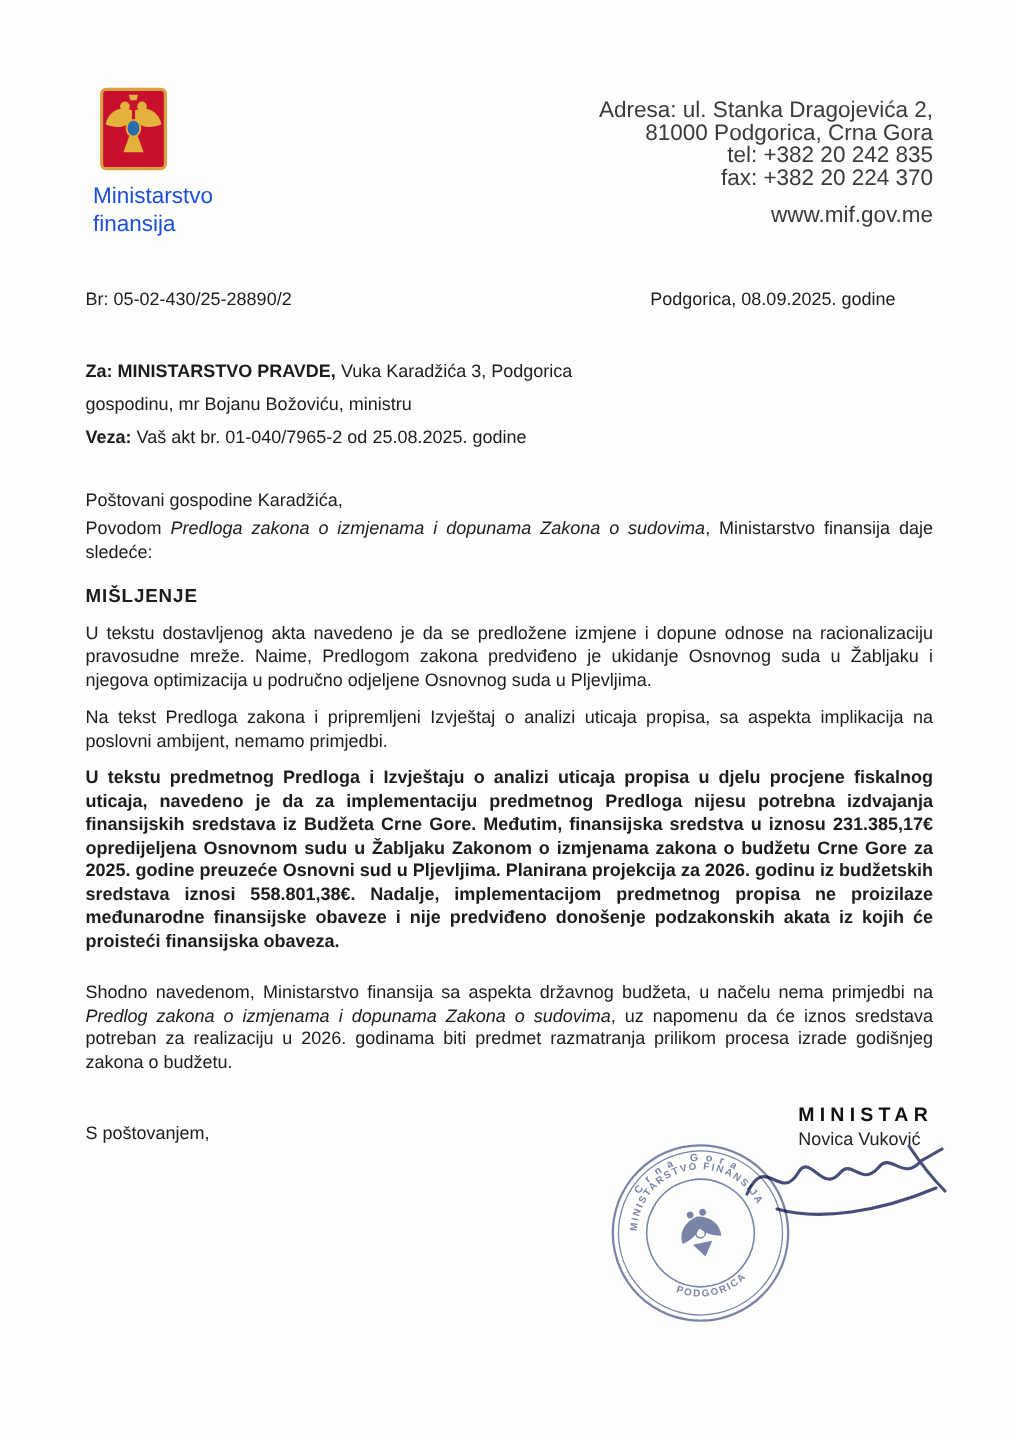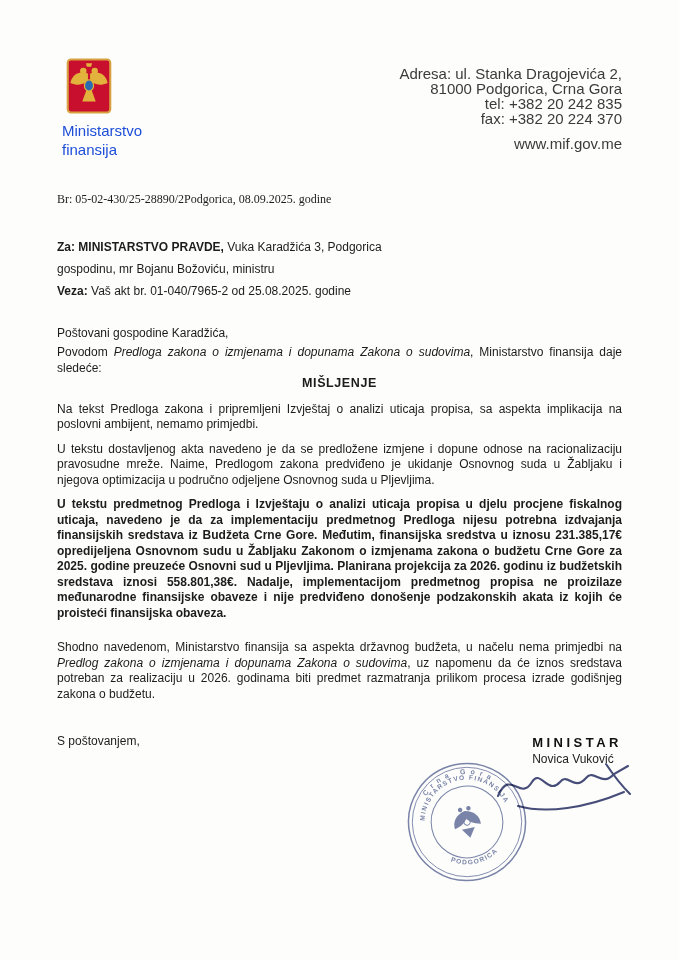--- a/index.html
+++ b/index.html
@@ -17,27 +17,27 @@
   .logo { position:absolute; left:62px; top:58px; width:170px; }
   .crest { width:46px; height:56px; display:block; margin-left:4px; }
   .ministry-name { margin-top:7px; font-size:15px; line-height:19px; color:#1d4ed8; }
   .contact {
     position:absolute; right:57px; top:66px;
     text-align:right; font-size:15px; line-height:15px; color:#3b3b3b;
   }
   .contact .web { margin-top:10px; }
   
   .content { position:absolute; left:57px; top:192px; width:565px; font-size:12px; line-height:15.5px; }
-  .ref-row { display:flex; justify-content:flex-start;font-family:Liberation Serif, serif; }
+  .ref-row { display:flex; justify-content:space-between; }
   .ref-date { margin-right:25px; }
   .recipient { margin-top:28px; line-height:22px; }
   .b { font-weight:bold; }
   .salutation { margin-top:24px; }
   .intro { margin-top:4px; text-align:justify; }
-  .heading { text-align:center; font-weight:bold; font-size:12.5px; letter-spacing:0.6px; }
+  .heading { margin-top:14px; text-align:left; font-weight:bold; font-size:12.5px; letter-spacing:0.6px; }
   .para { text-align:justify; }
   .p1 { margin-top:10px; }
   .p2 { margin-top:9px; }
   .p3 { margin-top:9px;font-weight:bold; }
   .p4 { margin-top:19px; }
   .closing { margin-top:32px; }
   i { font-style:italic; }
   
   .sig-block { position:absolute; right:57px; top:735px; text-align:left; }
   .sig-title { font-weight:bold; font-size:13px; letter-spacing:3.5px; color:#111; }
@@ -107,22 +107,22 @@
 
     <div class="salutation">Poštovani gospodine Karadžića,</div>
 
     <div class="intro">
       <span>Povodom</span>
       <i>Predloga zakona o izmjenama i dopunama Zakona o sudovima</i><span>, Ministarstvo finansija daje sledeće:</span>
     </div>
 
     <div class="heading">MIŠLJENJE</div>
 
+    <div class="para p2">U tekstu dostavljenog akta navedeno je da se predložene izmjene i dopune odnose na racionalizaciju pravosudne mreže. Naime, Predlogom zakona predviđeno je ukidanje Osnovnog suda u Žabljaku i njegova optimizacija u područno odjeljene Osnovnog suda u Pljevljima.</div>
     <div class="para p1">Na tekst Predloga zakona i pripremljeni Izvještaj o analizi uticaja propisa, sa aspekta implikacija na poslovni ambijent, nemamo primjedbi.</div>
-    <div class="para p2">U tekstu dostavljenog akta navedeno je da se predložene izmjene i dopune odnose na racionalizaciju pravosudne mreže. Naime, Predlogom zakona predviđeno je ukidanje Osnovnog suda u Žabljaku i njegova optimizacija u područno odjeljene Osnovnog suda u Pljevljima.</div>
     <div class="para p3">U tekstu predmetnog Predloga i Izvještaju o analizi uticaja propisa u djelu procjene fiskalnog uticaja, navedeno je da za implementaciju predmetnog Predloga nijesu potrebna izdvajanja finansijskih sredstava iz Budžeta Crne Gore. Međutim, finansijska sredstva u iznosu 231.385,17€ opredijeljena Osnovnom sudu u Žabljaku Zakonom o izmjenama zakona o budžetu Crne Gore za 2025. godine preuzeće Osnovni sud u Pljevljima. Planirana projekcija za 2026. godinu iz budžetskih sredstava iznosi 558.801,38€. Nadalje, implementacijom predmetnog propisa ne proizilaze međunarodne finansijske obaveze i nije predviđeno donošenje podzakonskih akata iz kojih će proisteći finansijska obaveza.</div>
 
     <div class="para p4">
       <span>Shodno navedenom, Ministarstvo finansija sa aspekta državnog budžeta, u načelu nema primjedbi na</span>
       <i>Predlog zakona o izmjenama i dopunama Zakona o sudovima</i><span>, uz napomenu da će iznos sredstava potreban za realizaciju u 2026. godinama biti predmet razmatranja prilikom procesa izrade godišnjeg zakona o budžetu.</span>
     </div>
 
     <div class="closing">S poštovanjem,</div>
   </div>
 

